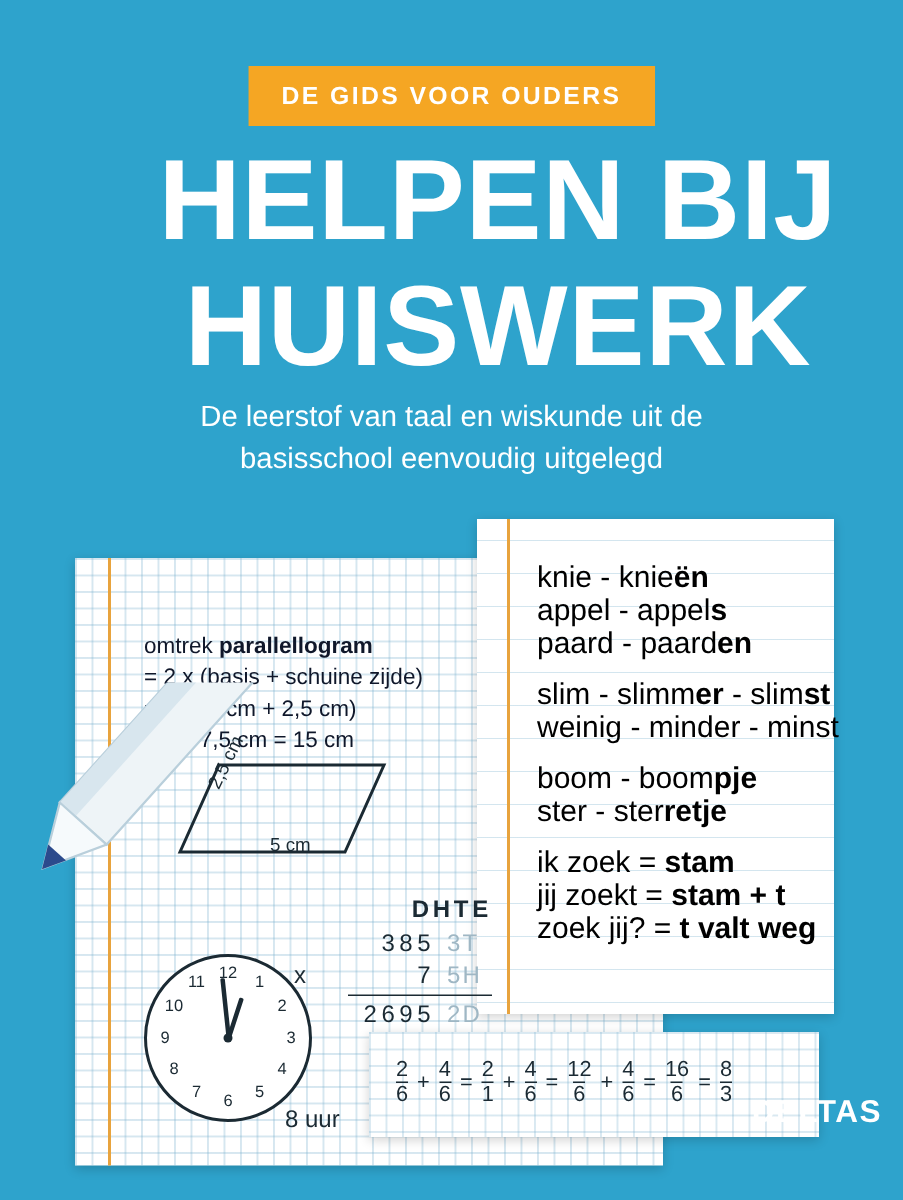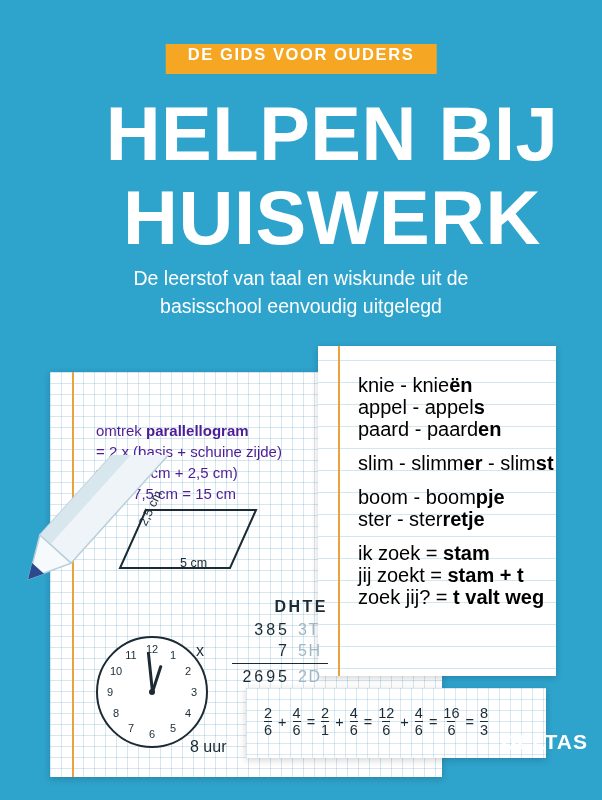--- a/index.html
+++ b/index.html
@@ -20,21 +20,21 @@
   .badge {
     position: absolute;
     top: 44px;
     left: 50%;
     transform: translateX(-50%);
     background: #f5a623;
     color: #ffffff;
     font-size: 16.5px;
     font-weight: bold;
     letter-spacing: 1.6px;
-    padding: 1px 22px 10px 22px;
+    padding: 11px 22px 10px 22px;
     white-space: nowrap;
     text-transform: uppercase;
   }
 
   
   .title-block {
     position: absolute;
     top: 92px;
     left: 0;
     width: 100%;
@@ -117,21 +117,21 @@
       linear-gradient(to right, rgba(120,175,205,0.28) 1px, transparent 1px),
       linear-gradient(to bottom, rgba(120,175,205,0.28) 1px, transparent 1px);
     background-size: 11px 11px;
   }
 
   
   .geo-note {
     position: absolute;
     left: 96px;
     top: 420px;
-    color: #4c1d95;
+    color: #0f172a;
     font-size: 15px;
     line-height: 21px;
     white-space: nowrap;
   }
   .geo-note .hl { font-weight: bold; }
 
   
   .parallelogram-wrap {
     position: absolute;
     left: 118px;
@@ -413,20 +413,21 @@
   </div>
 
   <div class="word-list">
     <div class="word-group">
       <div><span>knie - knie</span><b>ën</b></div>
       <div><span>appel - appel</span><b>s</b></div>
       <div><span>paard - paard</span><b>en</b></div>
     </div>
     <div class="word-group">
       <div><span>slim - slimm</span><b>er</b><span> - slim</span><b>st</b></div>
+      <div><span>weinig - minder - minst</span><b></b></div>
     </div>
     <div class="word-group">
       <div><span>boom - boom</span><b>pje</b></div>
       <div><span>ster - ster</span><b>retje</b></div>
     </div>
     <div class="word-group">
       <div><span>ik zoek = </span><b>stam</b></div>
       <div><span>jij zoekt = </span><b>stam + t</b></div>
       <div><span>zoek jij? = </span><b>t valt weg</b></div>
     </div>

